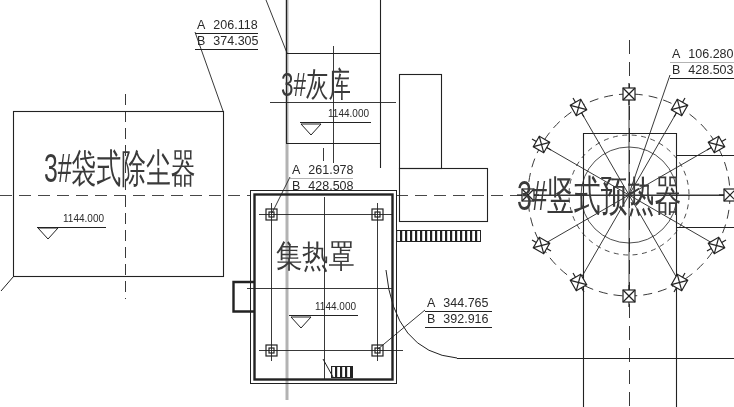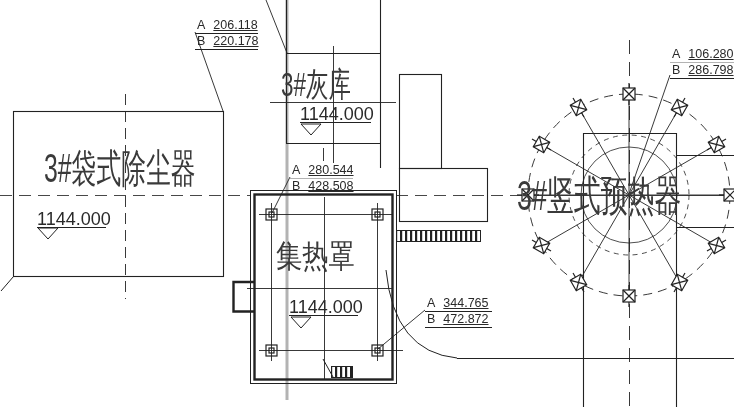--- a/index.html
+++ b/index.html
@@ -7,30 +7,30 @@
     position:relative;width:734px;height:407px;background:#ffffff;
     overflow:hidden;font-family:"Liberation Sans", sans-serif;color:#222;
   }
   #linework{position:absolute;left:0;top:0;width:734px;height:407px;}
   .txt{position:absolute;white-space:nowrap;}
   .cn{
     color:#3a3a3a;transform-origin:left top;line-height:1.05;
     font-family:"Liberation Sans", sans-serif;font-weight:400;
   }
   .elev{
-    font-size:18px;color:#2a2a2a;text-align:right;
+    font-size:10px;color:#2a2a2a;text-align:right;
     border-bottom:1px solid #222;padding:0 2px 1px 0;height:14px;line-height:14px;
   }
   .ann{font-size:12.5px;color:#2a2a2a;}
   .ann .row{
     display:flex;gap:8px;align-items:flex-end;height:14px;line-height:13px;
     padding:0 2px 1px 2px;border-bottom:1px solid #222;
   }
   .ann .row .lab{flex:0 0 auto;}
-  .ann .row .val{flex:0 0 auto;text-decoration:underline;}
+  .ann .row .val{flex:0 0 auto;}
   .ann.graymid .row.a{border-bottom-color:#b3b3b3;}
 </style>
 </head>
 <body>
 
 <div id="stage">
 
 <svg id="linework" viewBox="0 0 734 407" xmlns="http://www.w3.org/2000/svg">
   <defs>
     <pattern id="hatchv" width="5" height="12" patternUnits="userSpaceOnUse">
@@ -239,50 +239,50 @@
   <div class="txt elev" style="left:300px;top:107px;width:69px;">1144.000</div>
   <div class="txt elev" style="left:289px;top:300px;width:67px;">1144.000</div>
 
   <div class="txt ann" style="left:195px;top:18px;width:63px;">
     <div class="row a">
         <span class="lab">A</span>
         <span class="val">206.118</span>
       </div>
     <div class="row b">
         <span class="lab">B</span>
-        <span class="val">220.178</span>
+        <span class="val">374.305</span>
       </div>
   </div>
 
   <div class="txt ann graymid" style="left:290px;top:163px;width:63px;">
     <div class="row a">
         <span class="lab">A</span>
-        <span class="val">280.544</span>
+        <span class="val">261.978</span>
       </div>
     <div class="row b">
         <span class="lab">B</span>
         <span class="val">428.508</span>
       </div>
   </div>
 
   <div class="txt ann graymid" style="left:670px;top:47px;width:64px;">
     <div class="row a">
         <span class="lab">A</span>
         <span class="val">106.280</span>
       </div>
     <div class="row b">
         <span class="lab">B</span>
-        <span class="val">286.798</span>
+        <span class="val">428.503</span>
       </div>
   </div>
 
   <div class="txt ann" style="left:425px;top:296px;width:67px;">
     <div class="row a">
         <span class="lab">A</span>
         <span class="val">344.765</span>
       </div>
     <div class="row b">
         <span class="lab">B</span>
-        <span class="val">472.872</span>
+        <span class="val">392.916</span>
       </div>
   </div>
 
 </div>
 
 </body></html>

